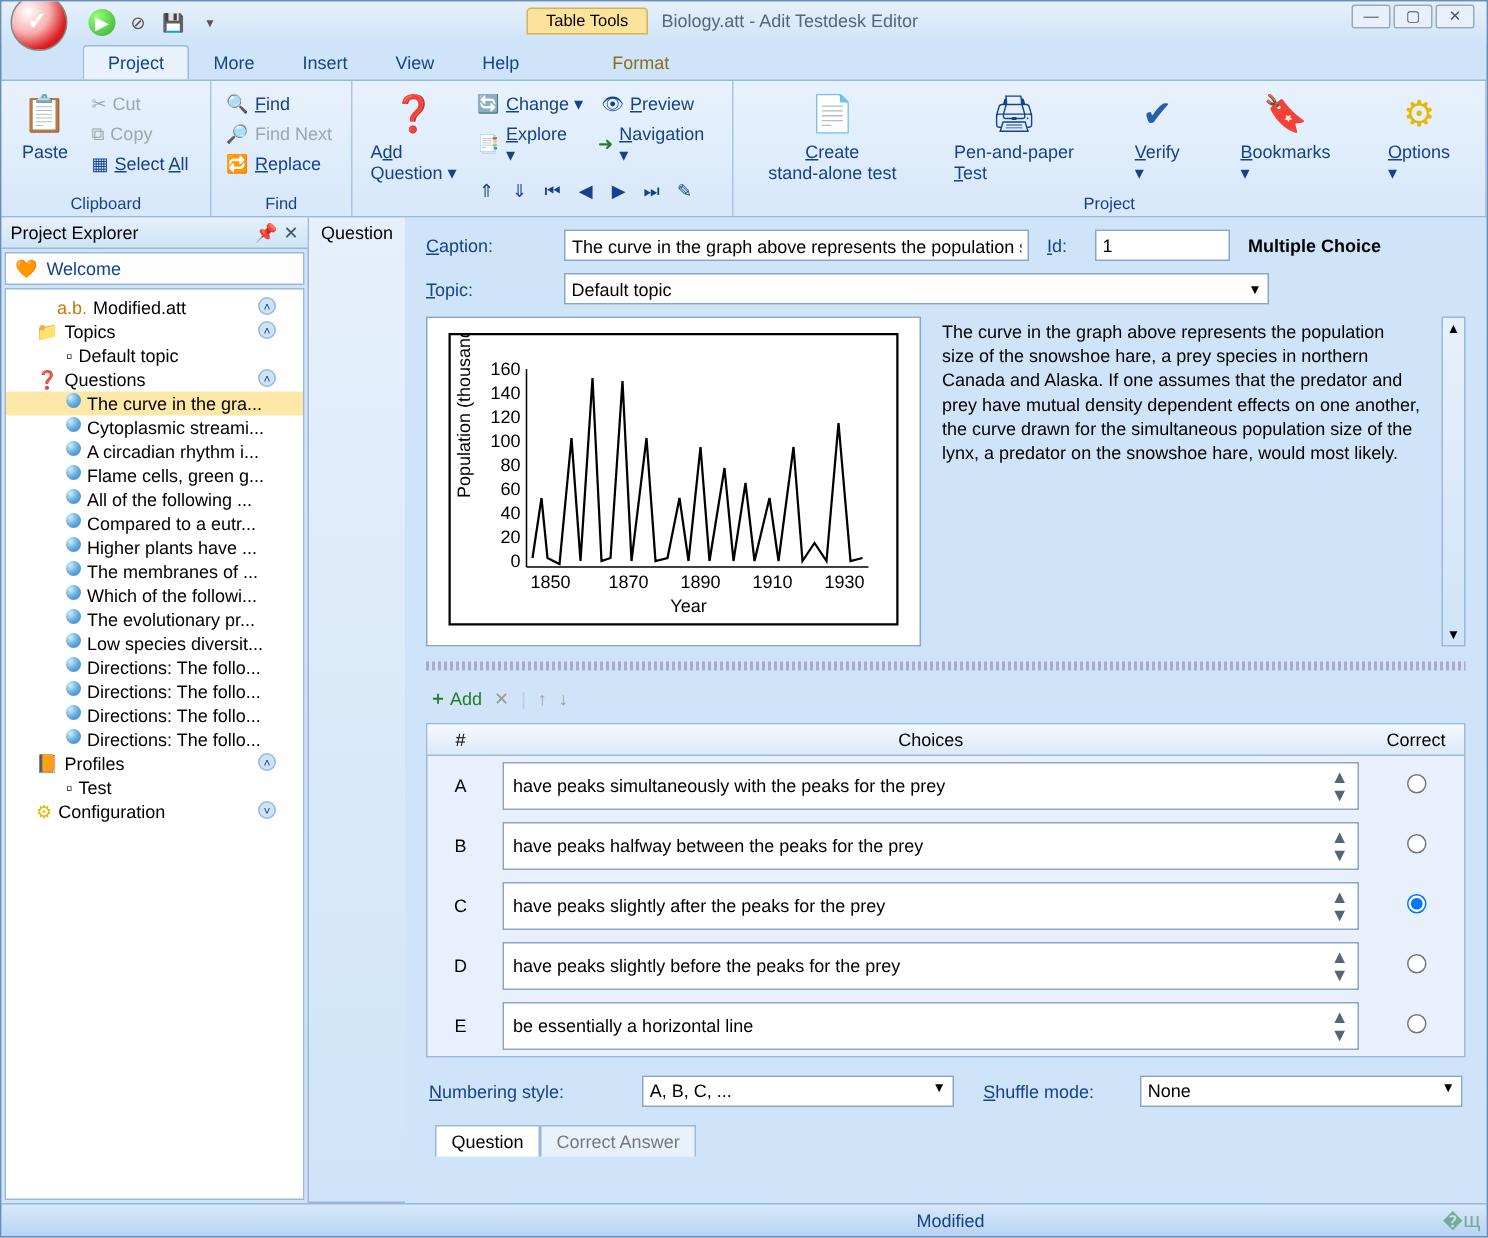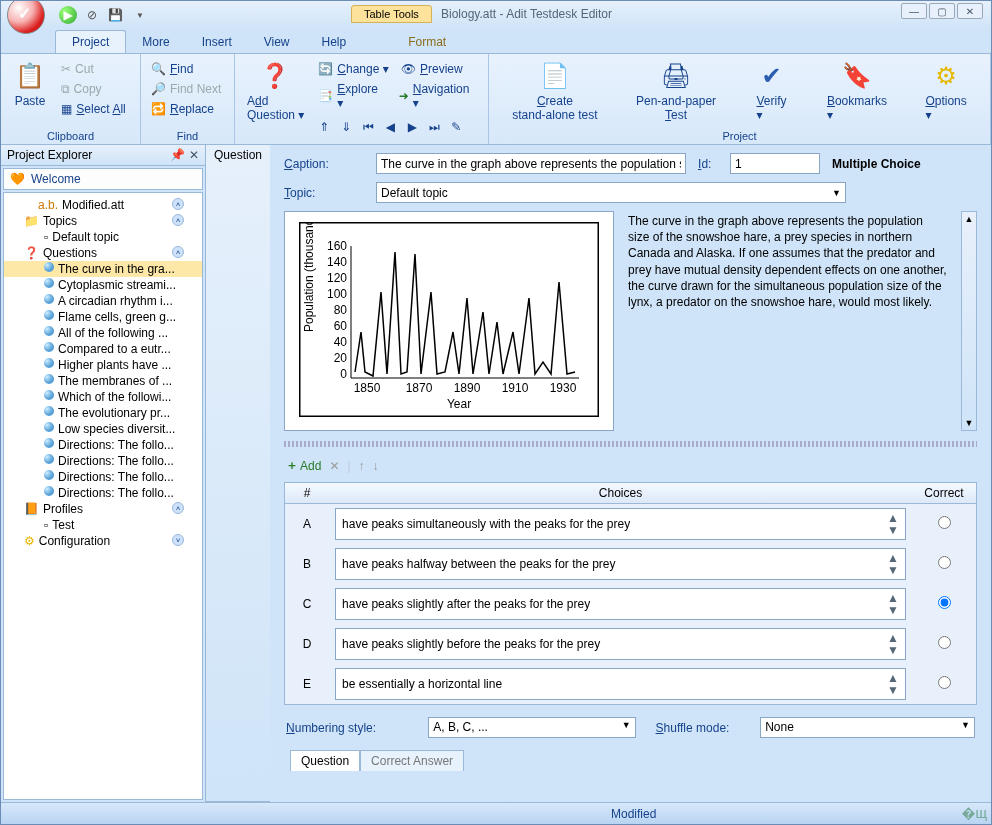--- a/index.html
+++ b/index.html
@@ -186,21 +186,21 @@
     </div>
   </div>
   <div class="rgroup" style="flex:1">
     <div class="rgroup-body" style="justify-content:space-around">
       <div class="rbtn-lg">
           <div class="ic">📄</div>
           <span style="text-align:center"><u>C</u>reate<br>stand-alone test</span>
         </div>
       <div class="rbtn-lg">
           <div class="ic">🖨</div>
-          <span style="text-align:center">Pen-and-paper<br><u>T</u>est</span>
+          <span style="text-align:left">Pen-and-paper<br><u>T</u>est</span>
         </div>
       <div class="rbtn-lg">
           <div class="ic" style="color:#2a5db0">✔</div>
           <span><u>V</u>erify<br>▾</span>
         </div>
       <div class="rbtn-lg">
           <div class="ic">🔖</div>
           <span><u>B</u>ookmarks<br>▾</span>
         </div>
       <div class="rbtn-lg">

